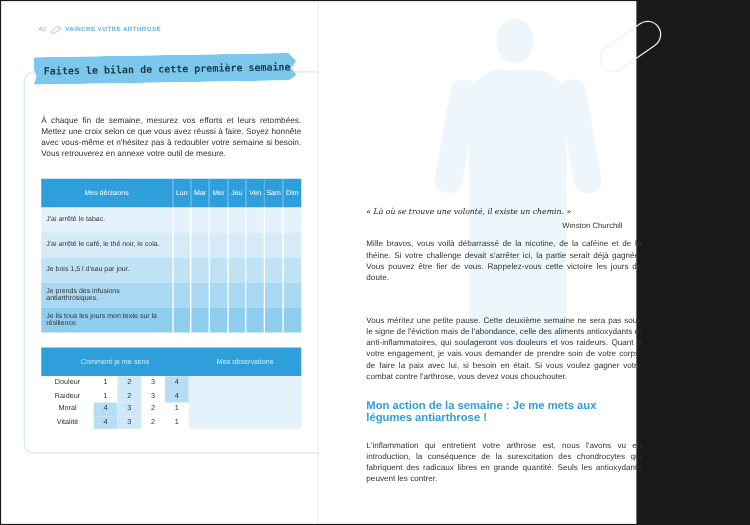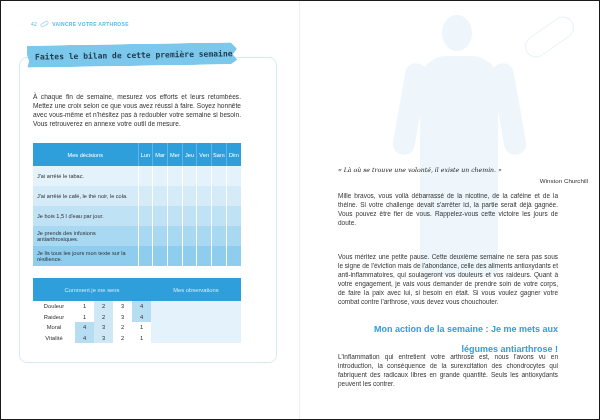--- a/index.html
+++ b/index.html
@@ -3,21 +3,21 @@
   <meta charset="utf-8">
   <style>
     * { box-sizing: border-box; margin: 0; padding: 0; }
     body {
       width: 600px; height: 420px; overflow: hidden;
       background: #1a1a1a;
       font-family: "DejaVu Sans", sans-serif;
       position: relative;
     }
     .spread {
-      position: absolute; left: 1px; top: 1px; width: 598px; height: 418px;
+      position: absolute; left: 1px; top: 1px; width: 508px; height: 418px;
       background: #fca5a5; display: flex;
     }
     .page { position: relative; width: 299px; height: 418px; background: #fff; }
     .page-left { border-right: 1px solid #eee; }
 
     
     .run-head {
       position: absolute; left: 30px; top: 20px;
       font-family: "Liberation Sans", sans-serif;
       font-size: 5px; color: #5bb9e3; letter-spacing: 0.3px;
@@ -135,21 +135,21 @@
       position: absolute; left: 38px; width: 220px;
       font-family: "Liberation Sans", sans-serif;
       font-size: 6.5px; line-height: 9.1px; color: #333; text-align: justify;
     }
     .p1 { top: 190px; }
     .p2 { top: 251px; }
     .p4 { top: 351px; }
     .action {
       position: absolute; left: 38px; top: 318px; width: 220px;
       font-family: "Liberation Sans", sans-serif; font-weight: bold;
-      font-size: 9px; line-height: 20px; color: #2f9fdc; text-align: right;
+      font-size: 9px; line-height: 10px; color: #2f9fdc;
     }
   </style>
 </head>
 <body>
 
 <div class="spread">
 
   <div class="page page-left">
     <div class="run-head">
       <span class="pg">42</span>

